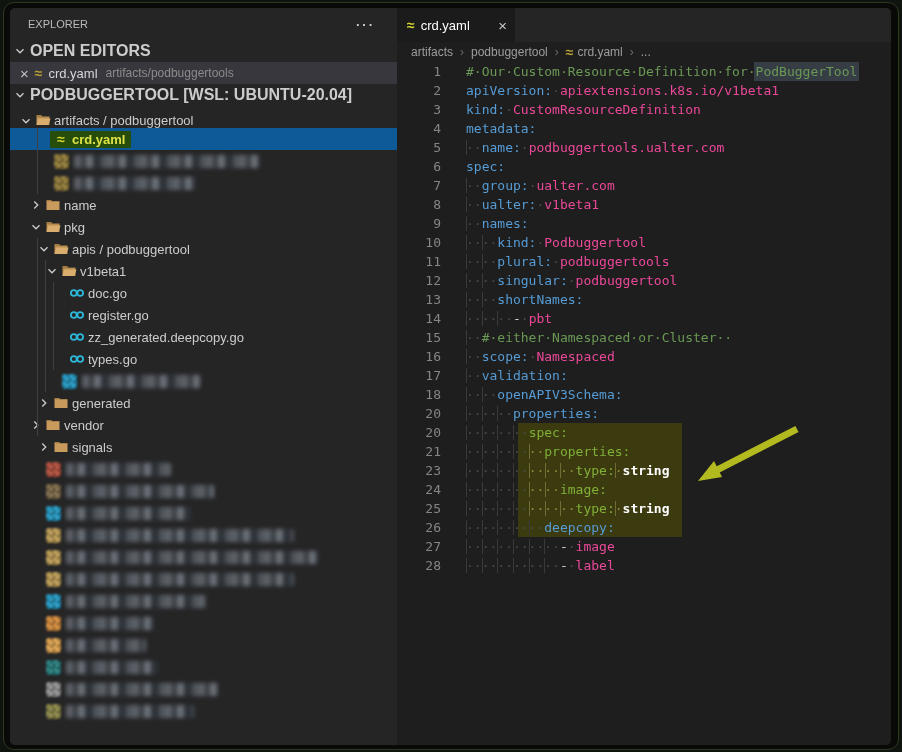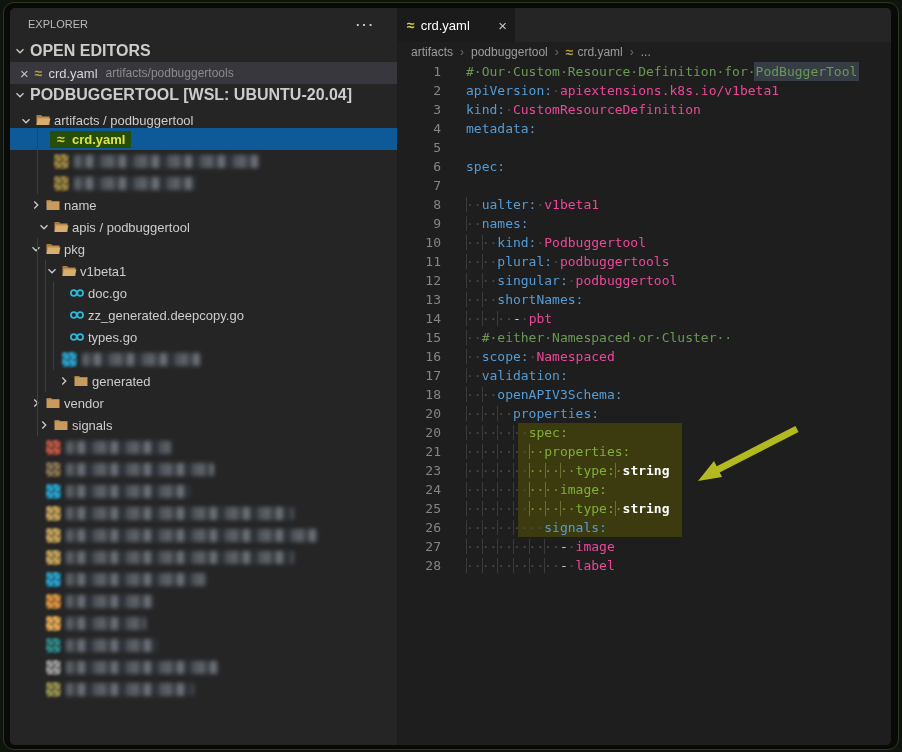--- a/index.html
+++ b/index.html
@@ -153,49 +153,49 @@
               </svg>
             </span>
             <span class="ticon">
               <svg width="16" height="16" viewBox="0 0 16 16">
                 <path fill="#a87e42" d="M1.5 3h4.6l1.4 1.8h-6z"></path>
                 <path fill="#c89a5b" d="M1.5 4.2h13v8.8h-13z"></path>
               </svg>
             </span>
             <span class="tlabel">name</span>
           </div>
-          <div class="titem" style="padding-left: 26px;">
+          <div class="titem" style="padding-left: 18px;">
             <span class="slot">
               <svg class="chev" width="14" height="14" viewBox="0 0 16 16">
                 <polyline points="4,6 8,10 12,6" fill="none" stroke="#cccccc" stroke-width="1.5"></polyline>
               </svg>
             </span>
             <span class="ticon">
               <svg width="16" height="16" viewBox="0 0 16 16">
                 <path fill="#a87e42" d="M1.5 3h4.6l1.4 1.8h-6z"></path>
                 <path fill="#b98d4e" d="M1.5 4.6h13v8.4h-13z"></path>
                 <path fill="#d8ad6e" d="M3 6.4h12.5l-2 6.6H1.5z"></path>
               </svg>
             </span>
-            <span class="tlabel">apis / podbuggertool</span>
-          </div>
-          <div class="titem" style="padding-left: 18px;">
+            <span class="tlabel">pkg</span>
+          </div>
+          <div class="titem" style="padding-left: 26px;">
             <span class="slot">
               <svg class="chev" width="14" height="14" viewBox="0 0 16 16">
                 <polyline points="4,6 8,10 12,6" fill="none" stroke="#cccccc" stroke-width="1.5"></polyline>
               </svg>
             </span>
             <span class="ticon">
               <svg width="16" height="16" viewBox="0 0 16 16">
                 <path fill="#a87e42" d="M1.5 3h4.6l1.4 1.8h-6z"></path>
                 <path fill="#b98d4e" d="M1.5 4.6h13v8.4h-13z"></path>
                 <path fill="#d8ad6e" d="M3 6.4h12.5l-2 6.6H1.5z"></path>
               </svg>
             </span>
-            <span class="tlabel">pkg</span>
+            <span class="tlabel">apis / podbuggertool</span>
           </div>
           <div class="titem" style="padding-left: 34px;">
             <span class="slot">
               <svg class="chev" width="14" height="14" viewBox="0 0 16 16">
                 <polyline points="4,6 8,10 12,6" fill="none" stroke="#cccccc" stroke-width="1.5"></polyline>
               </svg>
             </span>
             <span class="ticon">
               <svg width="16" height="16" viewBox="0 0 16 16">
                 <path fill="#a87e42" d="M1.5 3h4.6l1.4 1.8h-6z"></path>
@@ -216,40 +216,50 @@
             <span class="tlabel">doc.go</span>
           </div>
           <div class="titem" style="padding-left: 42px;">
             <span class="slot"></span>
             <span class="ticon">
               <svg width="16" height="16" viewBox="0 0 16 16">
                 <circle cx="4.8" cy="8" r="2.9" fill="none" stroke="#2db7d8" stroke-width="1.8"></circle>
                 <circle cx="11.2" cy="8" r="2.9" fill="none" stroke="#2db7d8" stroke-width="1.8"></circle>
               </svg>
             </span>
-            <span class="tlabel">zz_generated.deepcopy.go</span>
+            <span class="tlabel">register.go</span>
           </div>
           <div class="titem" style="padding-left: 42px;">
             <span class="slot"></span>
             <span class="ticon">
               <svg width="16" height="16" viewBox="0 0 16 16">
                 <circle cx="4.8" cy="8" r="2.9" fill="none" stroke="#2db7d8" stroke-width="1.8"></circle>
                 <circle cx="11.2" cy="8" r="2.9" fill="none" stroke="#2db7d8" stroke-width="1.8"></circle>
               </svg>
             </span>
+            <span class="tlabel">zz_generated.deepcopy.go</span>
+          </div>
+          <div class="titem" style="padding-left: 42px;">
+            <span class="slot"></span>
+            <span class="ticon">
+              <svg width="16" height="16" viewBox="0 0 16 16">
+                <circle cx="4.8" cy="8" r="2.9" fill="none" stroke="#2db7d8" stroke-width="1.8"></circle>
+                <circle cx="11.2" cy="8" r="2.9" fill="none" stroke="#2db7d8" stroke-width="1.8"></circle>
+              </svg>
+            </span>
             <span class="tlabel">types.go</span>
           </div>
           <div class="titem" style="padding-left: 34px;">
             <span class="slot"></span>
             <span class="ticon">
               <span class="blursq" style="background-color: rgb(37, 150, 190);"></span>
             </span>
             <div class="blurline" style="width: 118px;"></div>
           </div>
-          <div class="titem" style="padding-left: 26px; margin-left: 20px;">
+          <div class="titem" style="padding-left: 26px;">
             <span class="slot">
               <svg class="chev" width="14" height="14" viewBox="0 0 16 16">
                 <polyline points="6,4 10,8 6,12" fill="none" stroke="#cccccc" stroke-width="1.5"></polyline>
               </svg>
             </span>
             <span class="ticon">
               <svg width="16" height="16" viewBox="0 0 16 16">
                 <path fill="#a87e42" d="M1.5 3h4.6l1.4 1.8h-6z"></path>
                 <path fill="#c89a5b" d="M1.5 4.2h13v8.8h-13z"></path>
               </svg>
@@ -416,27 +426,29 @@
           <div class="line">
             <span class="ln">3</span>
             <span class="lt"><span class="tk-k">kind:</span><span class="tk-w">·</span><span class="tk-v">CustomResourceDefinition</span></span>
           </div>
           <div class="line">
             <span class="ln">4</span>
             <span class="lt"><span class="tk-k">metadata:</span></span>
           </div>
           <div class="line">
             <span class="ln">5</span>
+            <span class="lt"><span class="tk-w lead">··</span><span class="tk-k">name:</span><span class="tk-w">·</span><span class="tk-v">podbuggertools.ualter.com</span></span>
           </div>
           <div class="line">
             <span class="ln">6</span>
             <span class="lt"><span class="tk-k">spec:</span></span>
           </div>
           <div class="line">
             <span class="ln">7</span>
+            <span class="lt"><span class="tk-w lead">··</span><span class="tk-k">group:</span><span class="tk-w">·</span><span class="tk-v">ualter.com</span></span>
           </div>
           <div class="line">
             <span class="ln">8</span>
             <span class="lt"><span class="tk-w lead">··</span><span class="tk-k">ualter:</span><span class="tk-w">·</span><span class="tk-v">v1beta1</span></span>
           </div>
           <div class="line">
             <span class="ln">9</span>
             <span class="lt"><span class="tk-w lead">··</span><span class="tk-k">names:</span></span>
           </div>
           <div class="line">
@@ -494,21 +506,21 @@
           <div class="line">
             <span class="ln">24</span>
             <span class="lt"><span class="tk-w lead">········</span><span class="tk-hw lead">····</span><span class="tk-hk">image:</span></span>
           </div>
           <div class="line">
             <span class="ln">25</span>
             <span class="lt"><span class="tk-w lead">········</span><span class="tk-hw lead">······</span><span class="tk-hk">type:</span><span class="tk-hw lead">·</span><span class="tk-hv">string</span></span>
           </div>
           <div class="line">
             <span class="ln">26</span>
-            <span class="lt"><span class="tk-w lead">··········</span><span class="tk-k">signals:</span></span>
+            <span class="lt"><span class="tk-w lead">··········</span><span class="tk-k">deepcopy:</span></span>
           </div>
           <div class="line">
             <span class="ln">27</span>
             <span class="lt"><span class="tk-w lead">············</span><span class="tk-p">-</span><span class="tk-w">·</span><span class="tk-v">image</span></span>
           </div>
           <div class="line">
             <span class="ln">28</span>
             <span class="lt"><span class="tk-w lead">············</span><span class="tk-p">-</span><span class="tk-w">·</span><span class="tk-v">label</span></span>
           </div>
         </div>

